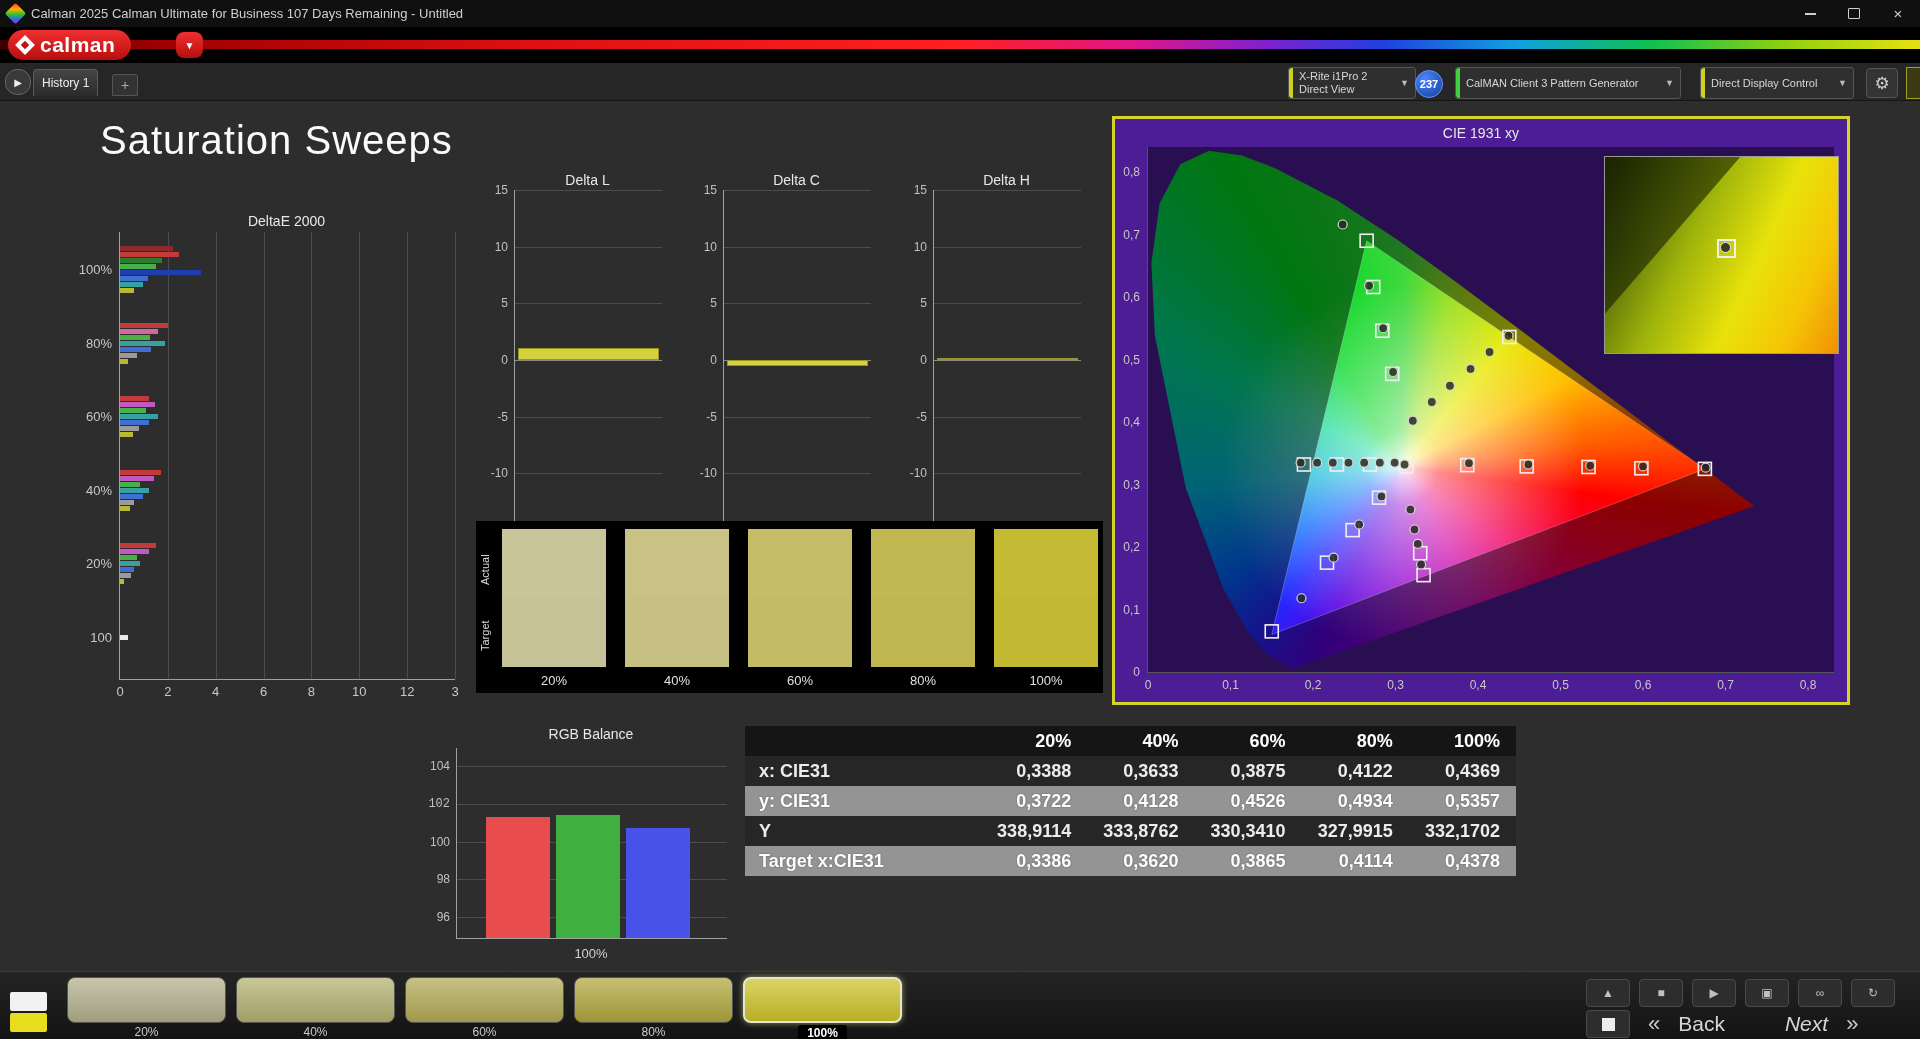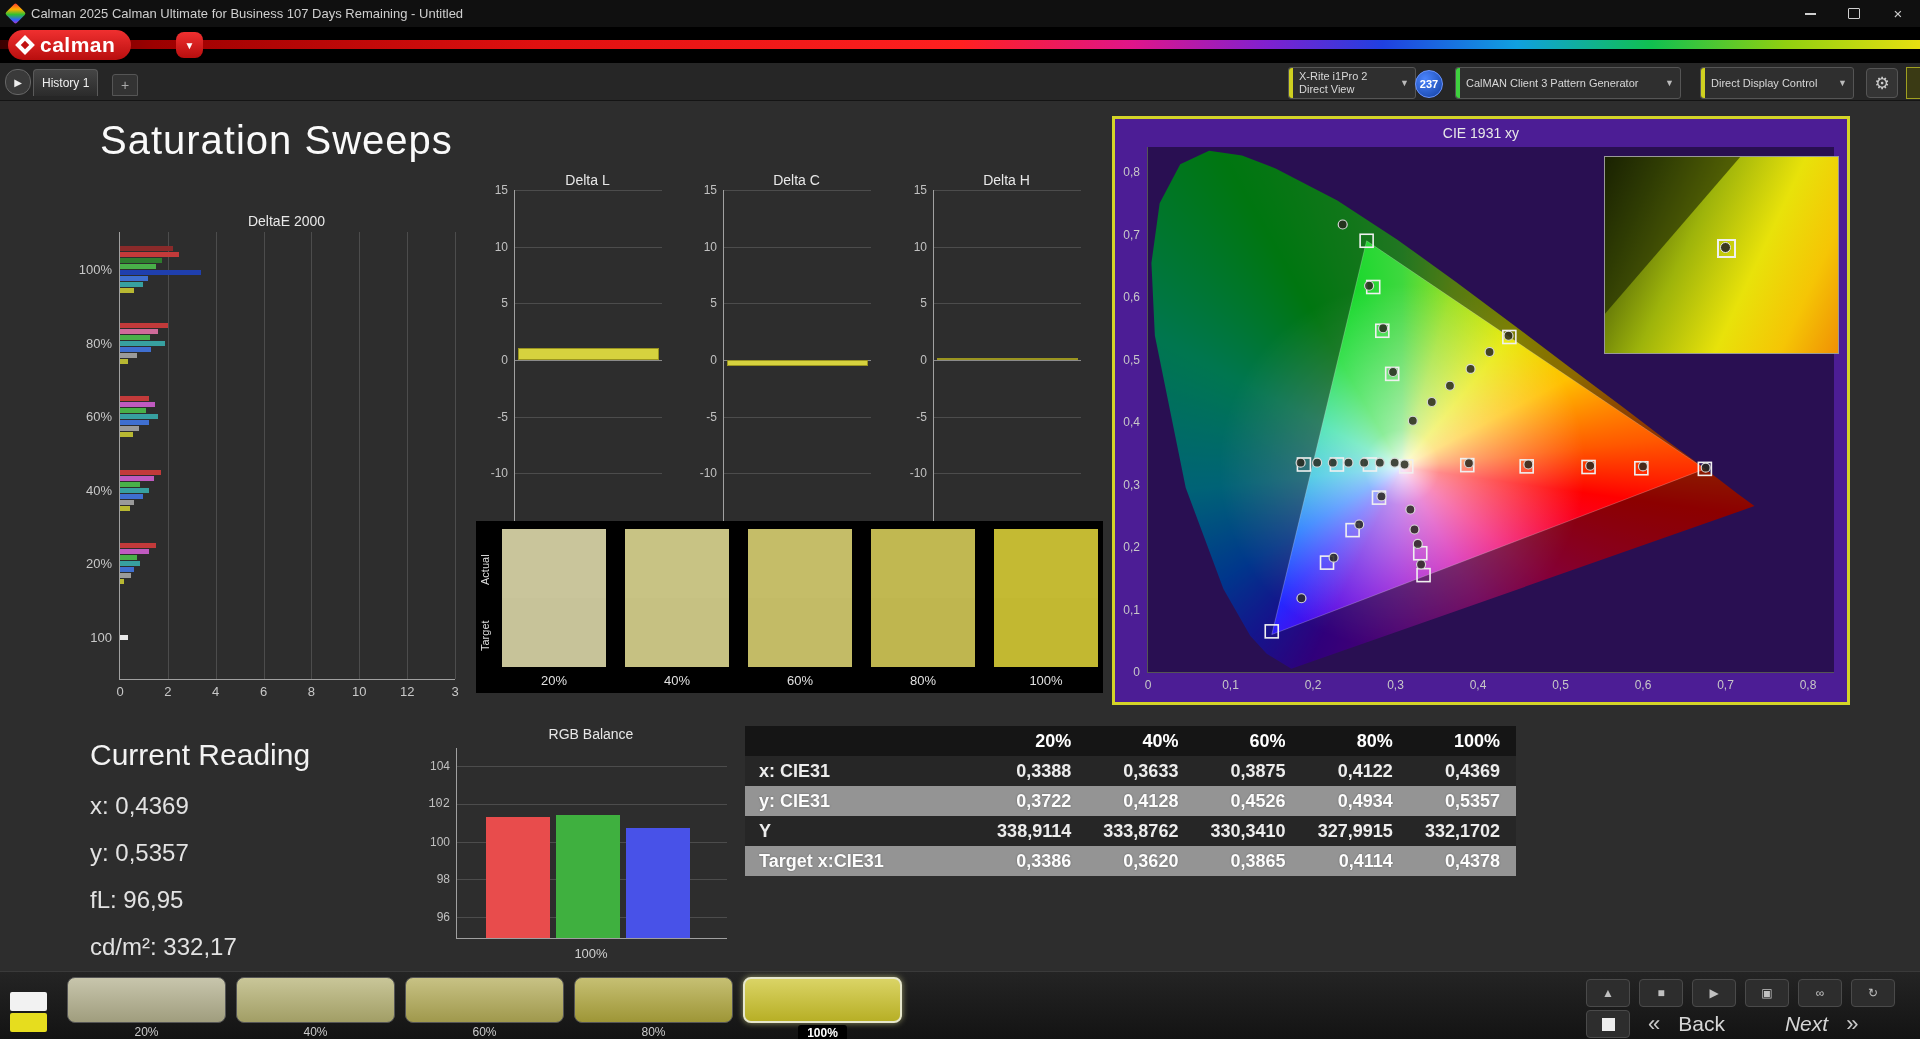--- a/index.html
+++ b/index.html
@@ -474,27 +474,20 @@
         <div class="cie-tick-x" style="left: 577.5px;">0,7</div>
         <div class="cie-tick-x" style="left: 660px;">0,8</div>
       </div>
     <div class="cie-inset">
       <div class="dark-tri"></div>
       <div class="inset-square"></div>
       <div class="inset-circle"></div>
     </div>
   </div>
 
-  <div class="current-reading">
-    <div class="cr-title">Current Reading</div>
-    <div class="cr-line">x: 0,4369</div>
-    <div class="cr-line">y: 0,5357</div>
-    <div class="cr-line">fL: 96,95</div>
-    <div class="cr-line">cd/m²: 332,17</div>
-  </div>
 
   <div id="rgb-chart">
     <div class="chart-title">RGB Balance</div>
     <div id="rgb-plot">
         <div class="grid-h" style="top: 18px;"></div>
         <div class="tick-y" style="top: 18px;">104</div>
         <div class="grid-h" style="top: 55.75px;"></div>
         <div class="tick-y" style="top: 55.75px; font-family: Liberation Mono, monospace;">102</div>
         <div class="grid-h" style="top: 93.5px;"></div>
         <div class="tick-y" style="top: 93.5px;">100</div>

